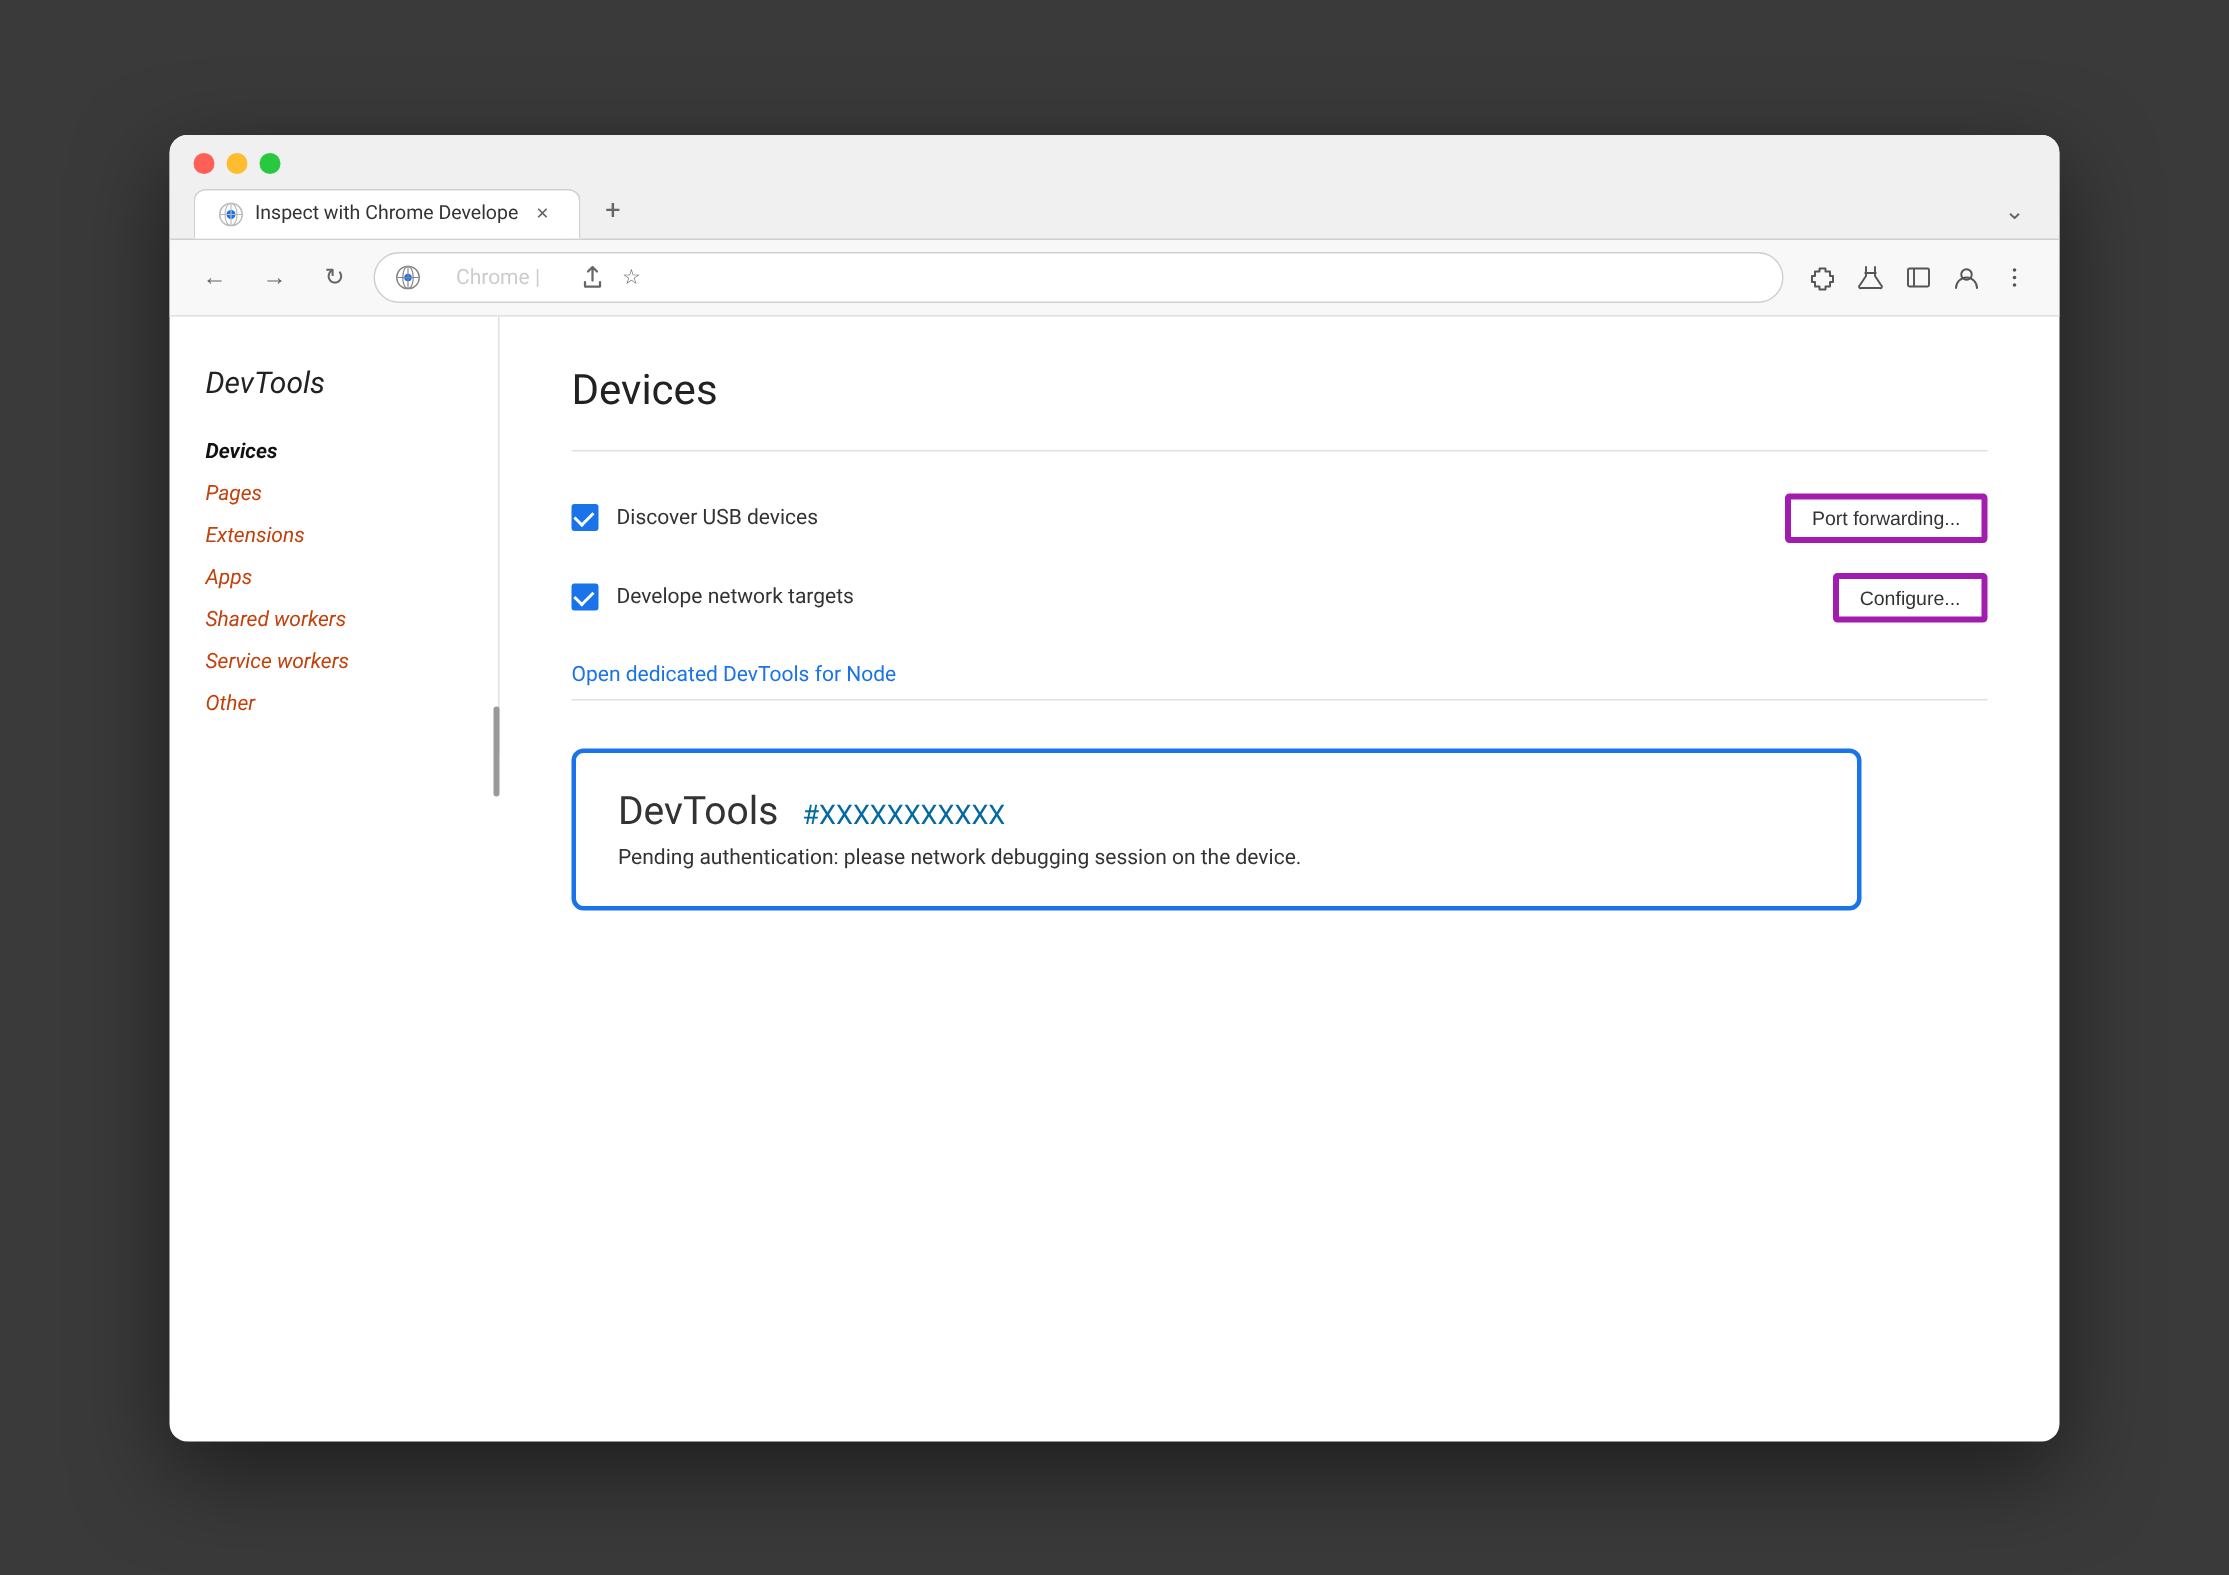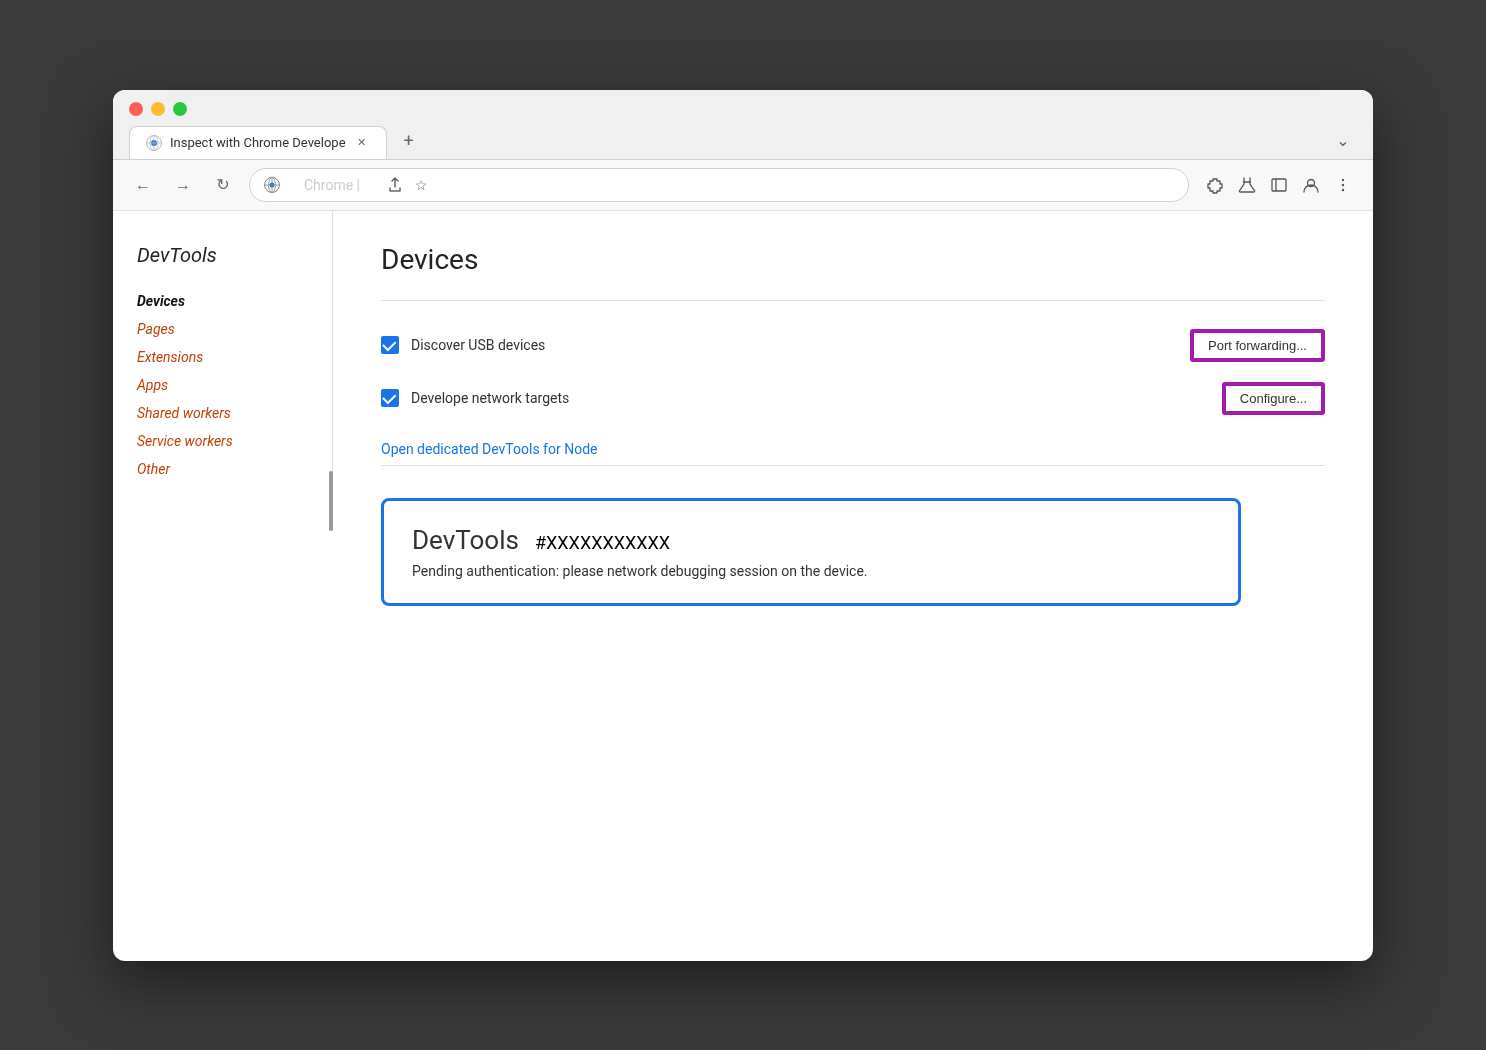--- a/index.html
+++ b/index.html
@@ -362,21 +362,21 @@
     }
 
     .device-status {
       font-size: 26px;
       font-weight: 400;
       color: #333;
     }
 
     .device-id {
       font-size: 18px;
-      color: #000000;
+      color: #0369a1;
       font-weight: 400;
     }
 
     .device-message {
       font-size: 14px;
       color: #333;
     }
 
     
     .chrome-globe-icon {

